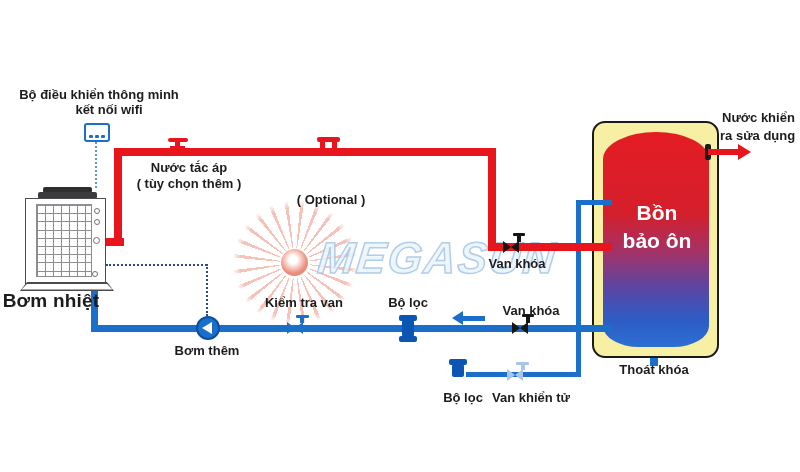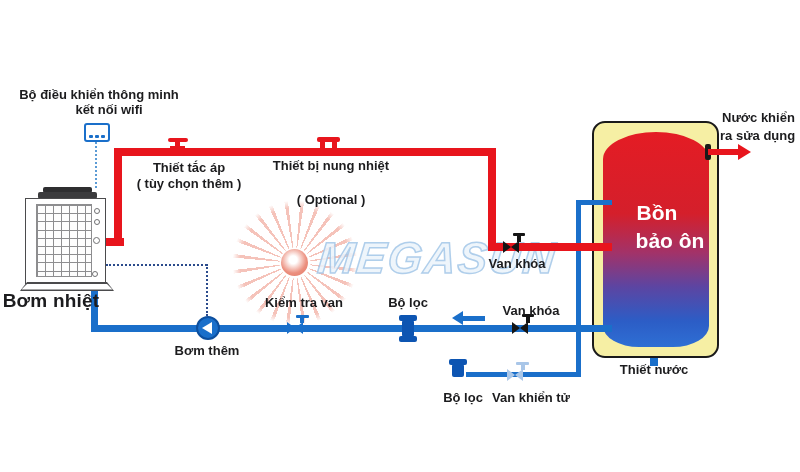--- a/index.html
+++ b/index.html
@@ -123,29 +123,29 @@
 
   <div class="pipe cold" style="left:576px; top:200px; width:5px; height:177px;"></div>
   <div class="pipe cold" style="left:576px; top:200px; width:36px; height:5px;"></div>
   <div class="pipe cold" style="left:466px; top:372px; width:115px; height:5px;"></div>
 
   <div class="pipe cold" style="left:650px; top:344px; width:8px; height:22px; z-index:2;"></div>
 
   <div class="abs tank-shell"></div>
   <div class="tank-inner"></div>
   <div class="lbl tank-name" style="left:657px; top:200px;">Bồn</div>
-  <div class="lbl tank-name" style="left:657px; top:228px;margin-left:13px;">bảo ôn</div>
+  <div class="lbl tank-name" style="left:657px; top:228px;">bảo ôn</div>
 
   <div class="black-tap" style="left:705px; top:144px;"></div>
   <div class="pipe hot" style="left:708px; top:149px; width:32px; height:6px; z-index:5;"></div>
   <div class="arrow-head-right" style="left:738px; top:144px;"></div>
   <div class="lbl left" style="left:722px; top:110px;">Nước khiển</div>
   <div class="lbl left" style="left:720px; top:128px;">ra sửa dụng</div>
 
-  <div class="lbl" style="left:654px; top:362px;">Thiết nước</div>
+  <div class="lbl" style="left:654px; top:362px;">Thoát khóa</div>
 
   <div class="abs hp-fan1"></div>
   <div class="abs hp-fan2"></div>
   <div class="abs hp-body"></div>
   <div class="abs hp-grille"></div>
   <div class="hp-dot" style="left:94px; top:208px; width:6px; height:6px;"></div>
   <div class="hp-dot" style="left:94px; top:219px; width:6px; height:6px;"></div>
   <div class="hp-dot" style="left:93px; top:237px; width:7px; height:7px;"></div>
   <div class="hp-dot" style="left:92px; top:271px; width:6px; height:6px;"></div>
   <div class="abs hp-base-outer"></div>
@@ -162,27 +162,26 @@
       </div>
   </div>
   <div class="dotted-v" style="left:95px; top:142px; height:46px;"></div>
 
   <div class="dotted-navy-h" style="left:106px; top:264px; width:101px;"></div>
   <div class="dotted-navy-v" style="left:206px; top:264px; height:52px;"></div>
 
   <div class="redpart" style="left:168px; top:138px; width:20px; height:4px; border-radius:2px;"></div>
   <div class="redpart" style="left:175px; top:141px; width:5px; height:6px;"></div>
   <div class="redpart" style="left:170px; top:146px; width:15px; height:10px; border-radius:0 0 3px 3px;"></div>
-  <div class="lbl" style="left:189px; top:160px;">Thiết tắc áp</div>
+  <div class="lbl" style="left:189px; top:160px;">Nước tắc áp</div>
   <div class="lbl" style="left:189px; top:176px;text-align:right;">( tùy chọn thêm )</div>
 
   <div class="redpart" style="left:317px; top:137px; width:23px; height:5px; border-radius:2px;"></div>
   <div class="redpart" style="left:320px; top:141px; width:5px; height:11px;"></div>
   <div class="redpart" style="left:332px; top:141px; width:5px; height:11px;"></div>
-  <div class="lbl" style="left:331px; top:158px;">Thiết bị nung nhiệt</div>
   <div class="lbl" style="left:331px; top:192px;">( Optional )</div>
 
   <div class="stem" style="left:513px; top:233px; width:12px; height:3px; border-radius:1px;"></div>
   <div class="stem" style="left:517px; top:235px; width:4px; height:7px;"></div>
   <div class="bowtie" style="left:503px; top:241px;">
       <div class="tl"></div>
       <div class="tr"></div>
     </div>
   <div class="lbl" style="left:517px; top:256px;">Van khóa</div>
 

